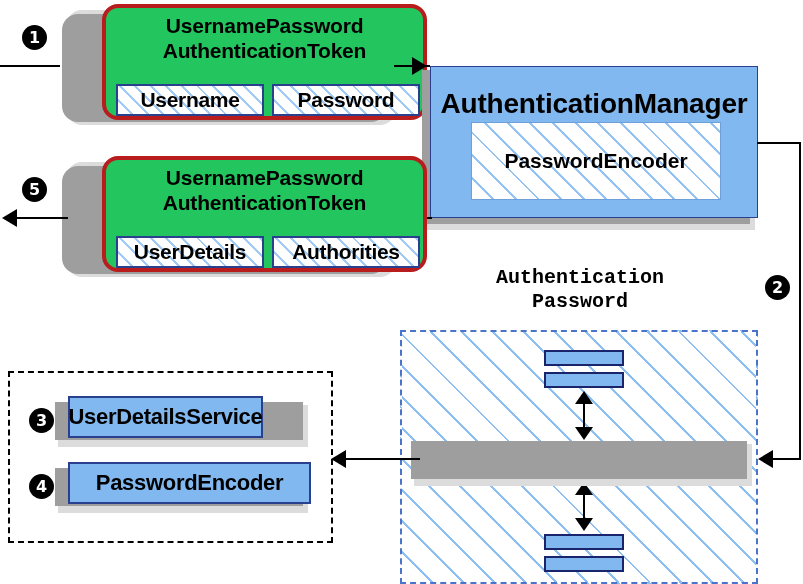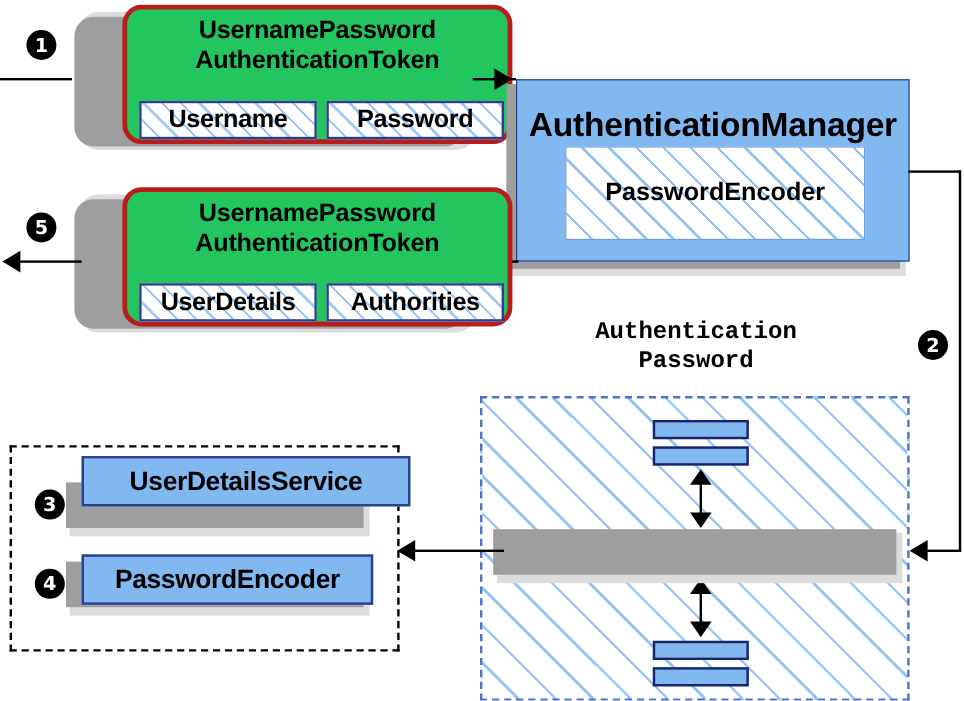--- a/index.html
+++ b/index.html
@@ -283,21 +283,21 @@
   <div class="shadow-dark" style="left:411px; top:441px; width:336px; height:38px;"></div>
 
 
   <div class="dashed-group" style="left:8px; top:371px; width:325px; height:172px;"></div>
 
   <div class="badge" style="left:29px; top:408px;">3</div>
   <div class="badge" style="left:29px; top:474px;">4</div>
 
   <div class="shadow-soft" style="left:58px; top:405px; width:250px; height:42px;"></div>
   <div class="shadow-dark" style="left:55px; top:402px; width:248px; height:38px;"></div>
-  <div class="comp-box" style="left:68px; top:380px; width:274px; height:42px;">UserDetailsService</div>
+  <div class="comp-box" style="left:68px; top:396px; width:195px; height:42px;">UserDetailsService</div>
 
   <div class="shadow-soft" style="left:58px; top:471px; width:250px; height:42px;"></div>
   <div class="shadow-dark" style="left:55px; top:468px; width:248px; height:38px;"></div>
   <div class="comp-box" style="left:68px; top:462px; width:243px; height:42px;">PasswordEncoder</div>
 
   <div class="hline" style="left:345px; top:458px; width:75px;"></div>
   <div class="arrow-l" style="left:331px; top:450px;"></div>
 
 </div>
 

